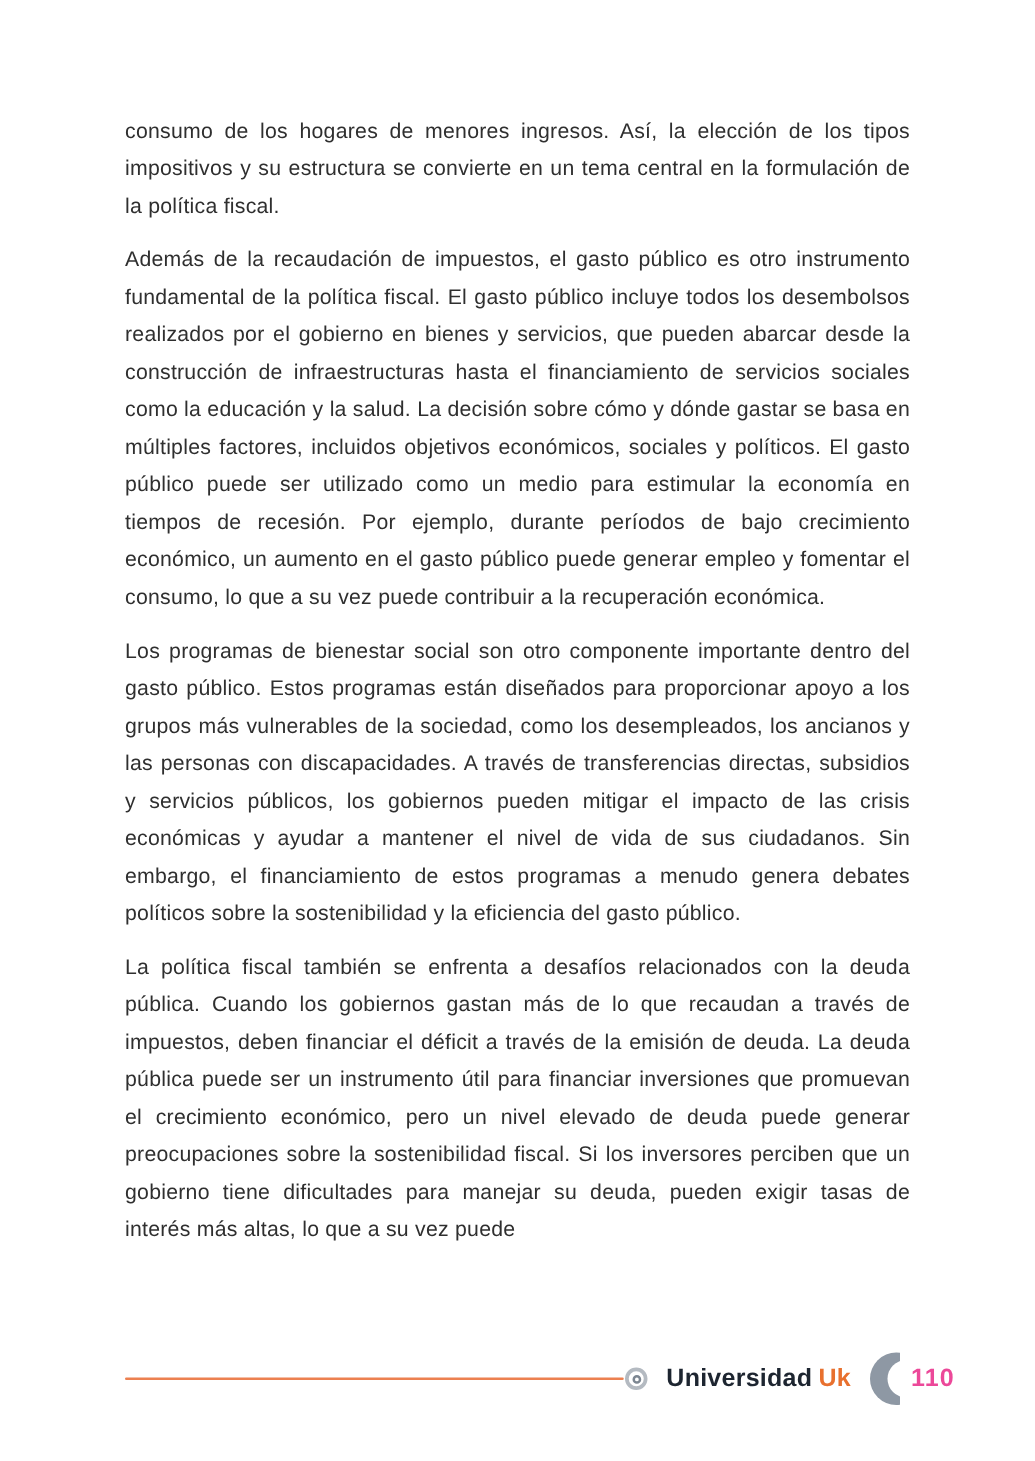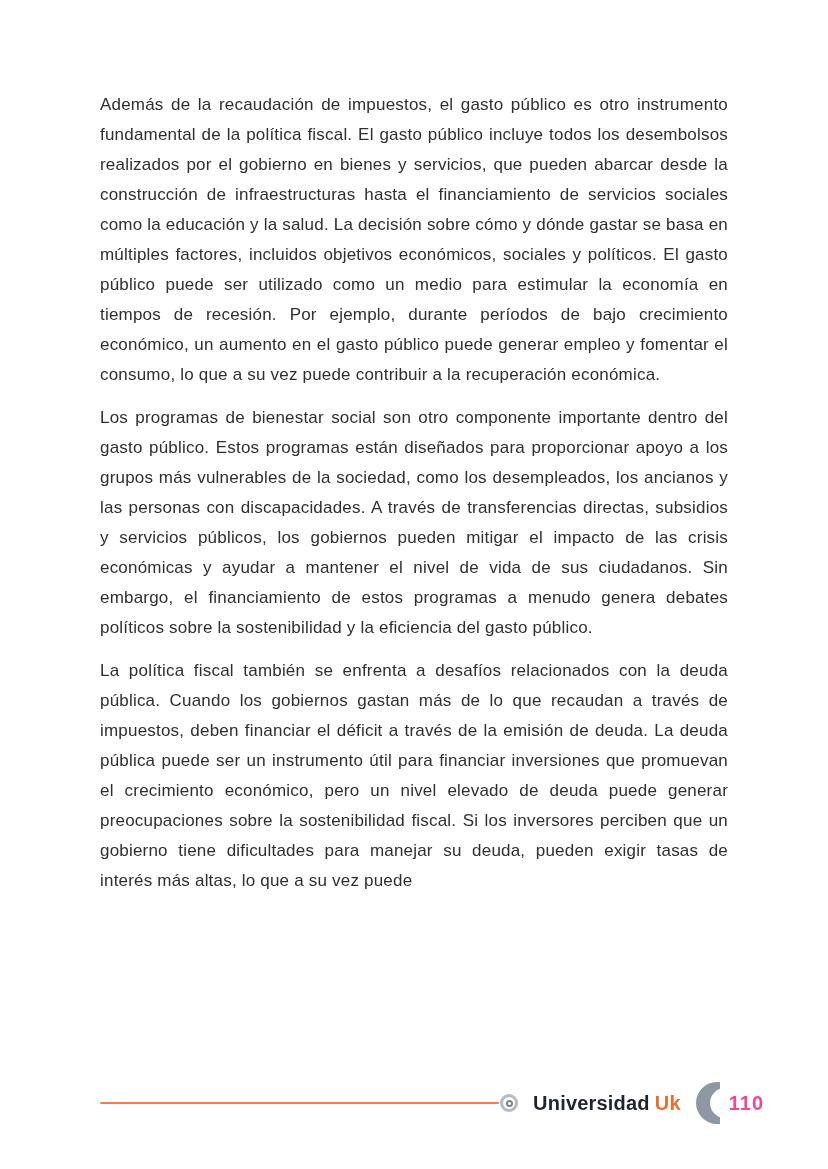--- a/index.html
+++ b/index.html
@@ -84,20 +84,21 @@
     color: #ec4899;
     letter-spacing: 1px;
   }
 </style>
 </head>
 <body>
 
 <div class="page">
 
   <div class="content">
+    <p>consumo de los hogares de menores ingresos. Así, la elección de los tipos impositivos y su estructura se convierte en un tema central en la formulación de la política fiscal.</p>
     <p>Además de la recaudación de impuestos, el gasto público es otro instrumento fundamental de la política fiscal. El gasto público incluye todos los desembolsos realizados por el gobierno en bienes y servicios, que pueden abarcar desde la construcción de infraestructuras hasta el financiamiento de servicios sociales como la educación y la salud. La decisión sobre cómo y dónde gastar se basa en múltiples factores, incluidos objetivos económicos, sociales y políticos. El gasto público puede ser utilizado como un medio para estimular la economía en tiempos de recesión. Por ejemplo, durante períodos de bajo crecimiento económico, un aumento en el gasto público puede generar empleo y fomentar el consumo, lo que a su vez puede contribuir a la recuperación económica.</p>
     <p>Los programas de bienestar social son otro componente importante dentro del gasto público. Estos programas están diseñados para proporcionar apoyo a los grupos más vulnerables de la sociedad, como los desempleados, los ancianos y las personas con discapacidades. A través de transferencias directas, subsidios y servicios públicos, los gobiernos pueden mitigar el impacto de las crisis económicas y ayudar a mantener el nivel de vida de sus ciudadanos. Sin embargo, el financiamiento de estos programas a menudo genera debates políticos sobre la sostenibilidad y la eficiencia del gasto público.</p>
     <p>La política fiscal también se enfrenta a desafíos relacionados con la deuda pública. Cuando los gobiernos gastan más de lo que recaudan a través de impuestos, deben financiar el déficit a través de la emisión de deuda. La deuda pública puede ser un instrumento útil para financiar inversiones que promuevan el crecimiento económico, pero un nivel elevado de deuda puede generar preocupaciones sobre la sostenibilidad fiscal. Si los inversores perciben que un gobierno tiene dificultades para manejar su deuda, pueden exigir tasas de interés más altas, lo que a su vez puede</p>
   </div>
 
   <div class="footer">
     <div class="rule"></div>
     <div class="bullseye">
       <div class="dot"></div>
     </div>

